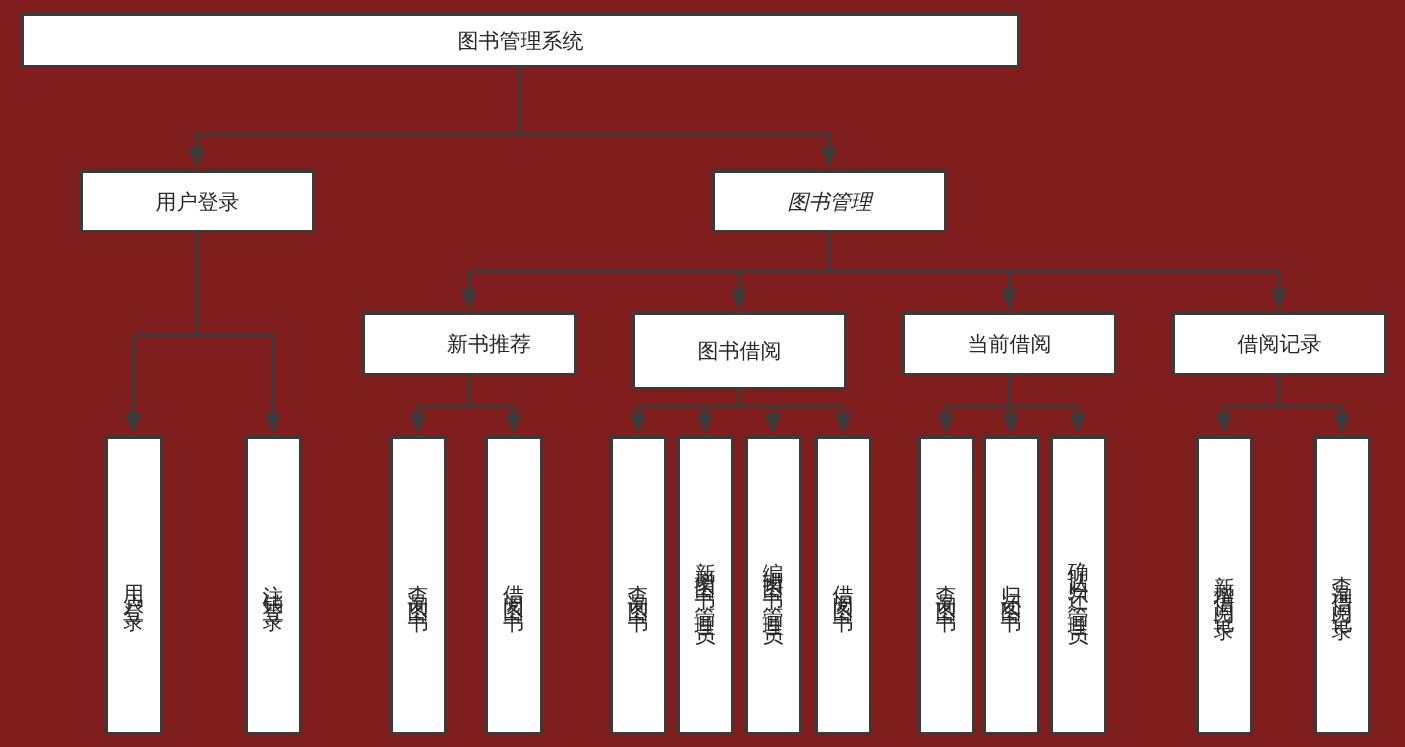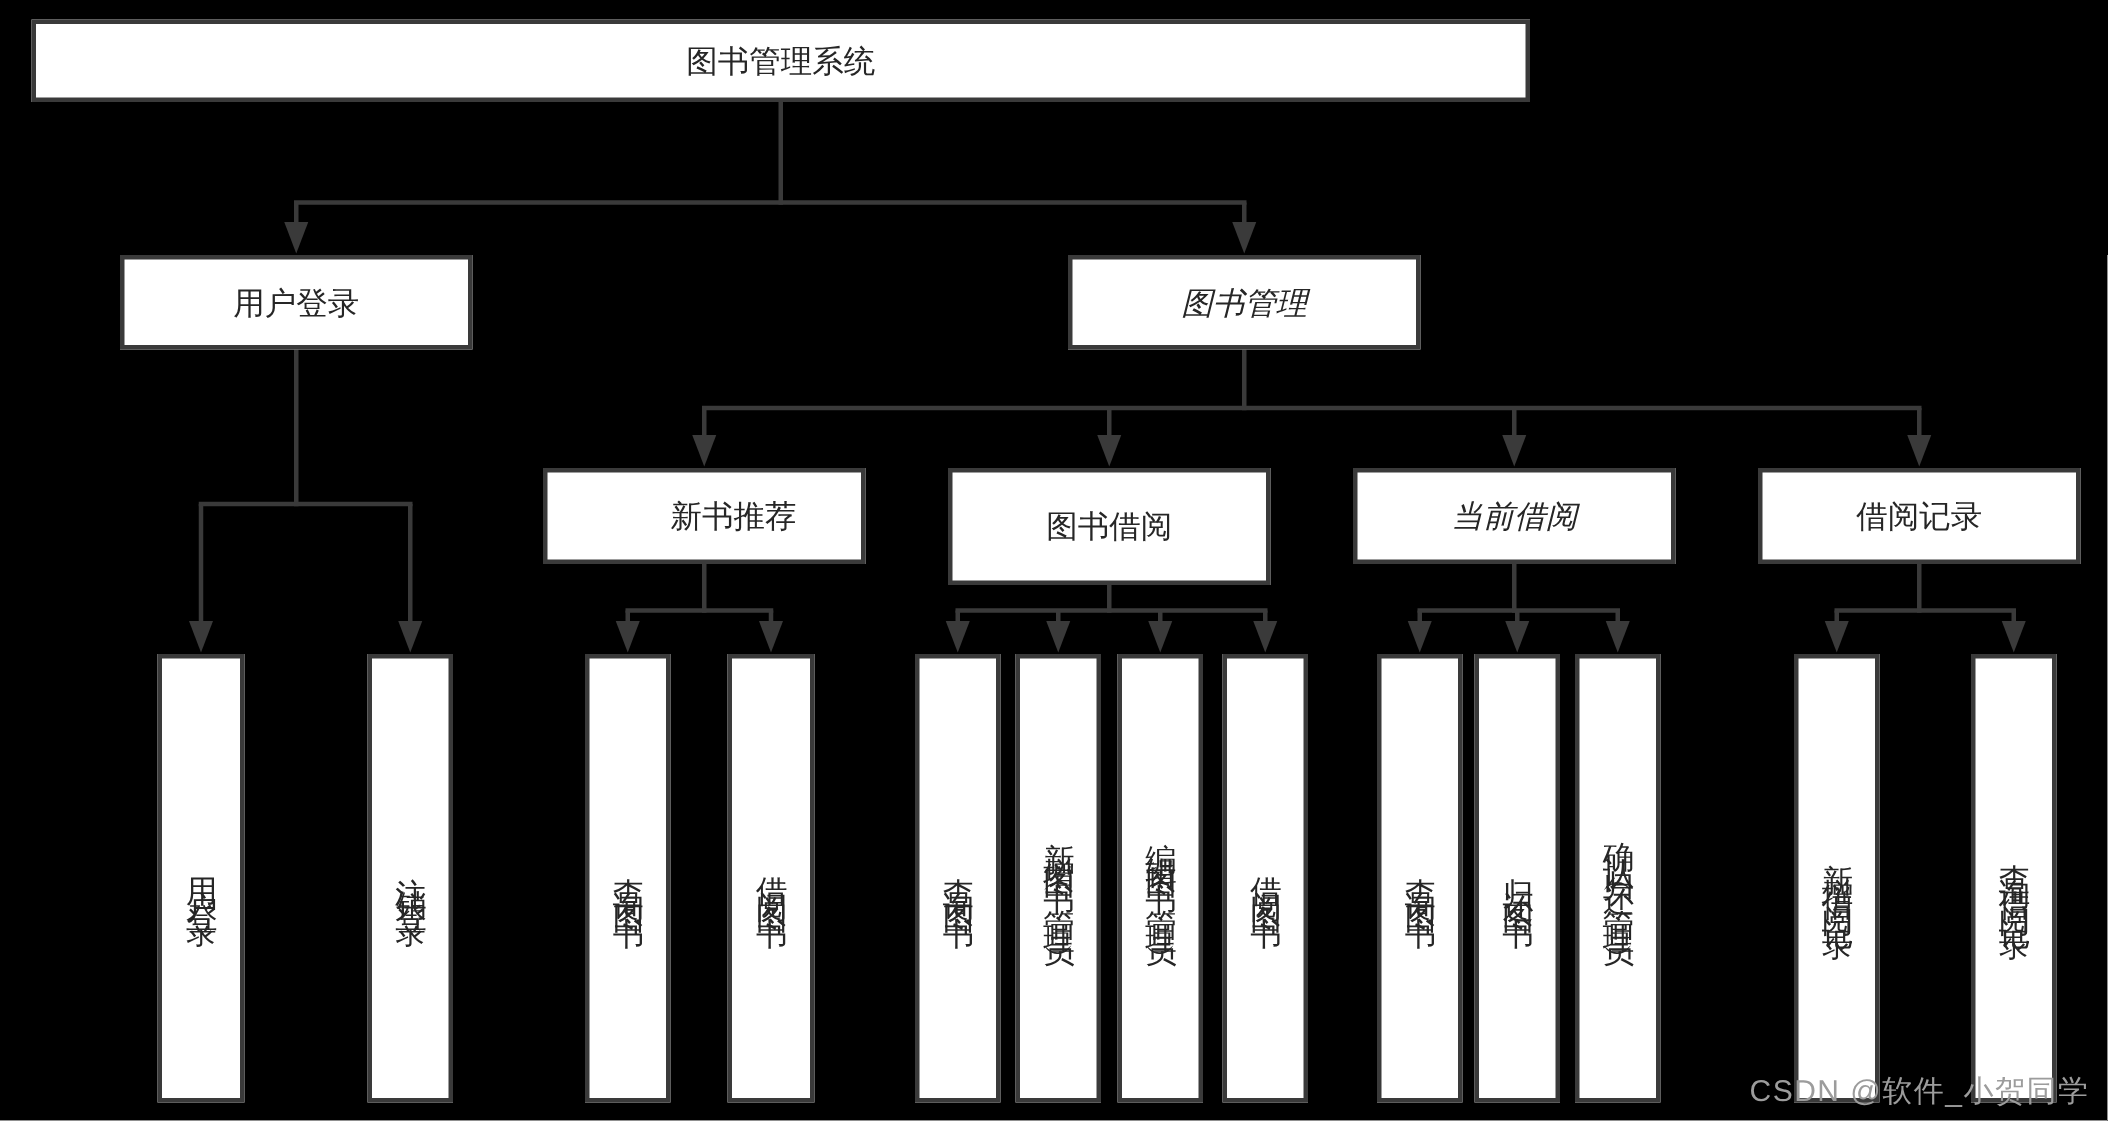--- a/index.html
+++ b/index.html
@@ -1,20 +1,20 @@
 <!DOCTYPE html>
 <html><head>
 <meta charset="utf-8">
 <style>
   html, body { margin: 0; padding: 0; background: #ffffff; }
   #canvas {
     position: relative;
     width: 1405px;
     height: 747px;
-    background: #000000;
+    background: #7f1d1d;
     font-family: "Liberation Sans", "DejaVu Sans", sans-serif;
     overflow: hidden;
   }
   #wires {
     position: absolute;
     left: 0; top: 0;
     width: 1405px;
     height: 747px;
   }
   .node {
@@ -116,21 +116,21 @@
       </div>
       <div class="node" style="left: 712px; top: 170px; width: 235px; height: 63px; font-style: italic;">
         <span class="label">图书管理</span>
       </div>
       <div class="node" style="left: 362px; top: 312px; width: 215px; height: 64px; padding-left: 39px;">
         <span class="label">新书推荐</span>
       </div>
       <div class="node" style="left: 632px; top: 312px; width: 215px; height: 78px;">
         <span class="label">图书借阅</span>
       </div>
-      <div class="node" style="left: 902px; top: 312px; width: 215px; height: 64px; font-style: italic;">
+      <div class="node" style="left: 902px; top: 312px; width: 215px; height: 64px;">
         <span class="label">当前借阅</span>
       </div>
       <div class="node" style="left: 1172px; top: 312px; width: 215px; height: 64px;">
         <span class="label">借阅记录</span>
       </div>
       <div class="node vertical" style="left: 105px; top: 436px; width: 58px; height: 299px;">
         <span class="label">用户登录</span>
       </div>
       <div class="node vertical" style="left: 245px; top: 436px; width: 57px; height: 299px;">
         <span class="label">注销登录</span>
@@ -162,14 +162,13 @@
       <div class="node vertical" style="left: 1050px; top: 436px; width: 57px; height: 299px;">
         <span class="label">确认归还（管理员）</span>
       </div>
       <div class="node vertical" style="left: 1196px; top: 436px; width: 57px; height: 299px;">
         <span class="label">新增借阅记录</span>
       </div>
       <div class="node vertical" style="left: 1314px; top: 436px; width: 57px; height: 299px;">
         <span class="label">查询借阅记录</span>
       </div>
     </div>
-  <div id="watermark">CSDN @软件_小贺同学</div>
 </div>
 
 </body></html>

